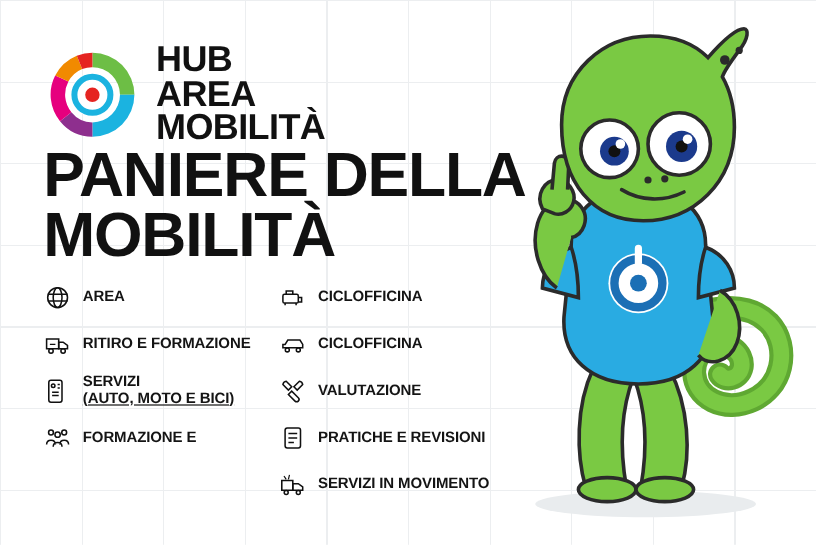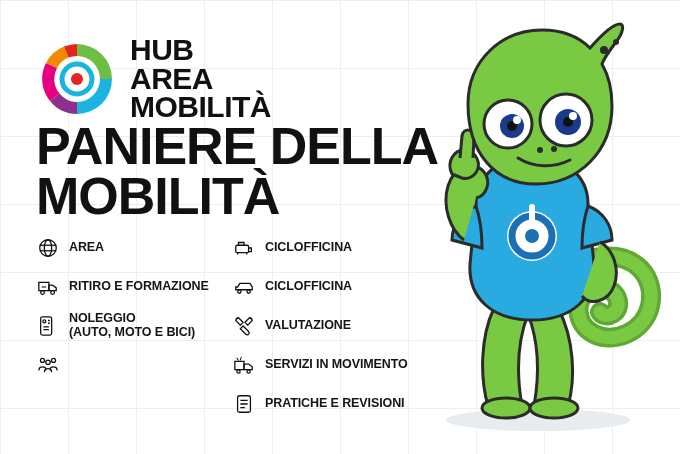--- a/index.html
+++ b/index.html
@@ -62,21 +62,21 @@
     display:flex; align-items:center; justify-content:center;
   }
   .svc-ico svg { display:block; }
   .svc-label {
     font-weight:bold;
     font-size:12.5px;
     line-height:1.1;
     color:#141414;
     letter-spacing:-0.1px;
   }
-  .svc-label .sub { display:block; }
+  .svc-label .sub { display:block;text-decoration:underline; }
   
   #mascot { position:absolute; left:398px; top:8px; width:270px; height:430px; }
   #mascot svg { display:block; }
 </style>
 </head>
 <body>
 
 <div id="page">
 
   <div id="logo-block">
@@ -143,35 +143,36 @@
 
       <div class="svc">
         <span class="svc-ico">
           <svg width="22" height="22" viewBox="0 0 24 24" fill="none" stroke="#111" stroke-width="1.4">
             <rect x="4" y="2" width="12" height="20" rx="2"></rect>
             <circle cx="8" cy="7" r="1.6"></circle>
             <path d="M12 6h2M12 9h2M7 13h6M7 16h6"></path>
           </svg>
         </span>
         <span class="svc-label">
-          <span>NOLEGGIO</span>
+          <span>SERVIZI</span>
           <span class="sub">(AUTO, MOTO E BICI)</span>
         </span>
       </div>
 
       <div class="svc">
         <span class="svc-ico">
           <svg width="22" height="22" viewBox="0 0 24 24" fill="none" stroke="#111" stroke-width="1.4">
             <circle cx="6" cy="7" r="2.2"></circle>
             <circle cx="18" cy="7" r="2.2"></circle>
             <circle cx="12" cy="9" r="2.4"></circle>
             <path d="M2 18c0-2.5 1.8-4 4-4s4 1.5 4 4M14 18c0-2.5 1.8-4 4-4s4 1.5 4 4M8 20c0-2.5 1.8-4 4-4s4 1.5 4 4"></path>
           </svg>
         </span>
         <span class="svc-label">
+          <span>FORMAZIONE E</span>
         </span>
       </div>
 
     </div>
 
     <div class="col">
 
       <div class="svc">
         <span class="svc-ico">
           <svg width="22" height="22" viewBox="0 0 24 24" fill="none" stroke="#111" stroke-width="1.4">
@@ -201,47 +202,47 @@
       <div class="svc">
         <span class="svc-ico">
           <svg width="22" height="22" viewBox="0 0 24 24" fill="none" stroke="#111" stroke-width="1.4">
             <path d="M6 3l5 5-3 3-5-5a3.5 3.5 0 013-3z"></path>
             <path d="M14 21l-6-6 3-3 6 6a2 2 0 01-3 3z"></path>
             <path d="M18 3l-5 5 3 3 5-5a3.5 3.5 0 00-3-3z"></path>
           </svg>
         </span>
         <span class="svc-label">
           <span>VALUTAZIONE</span>
+        </span>
+      </div>
+
+      <div class="svc">
+        <span class="svc-ico">
+          <svg width="22" height="22" viewBox="0 0 24 24" fill="none" stroke="#111" stroke-width="1.4">
+            <rect x="5" y="3" width="14" height="18" rx="2"></rect>
+            <path d="M8 8h8M8 12h8M8 16h5"></path>
+          </svg>
+        </span>
+        <span class="svc-label">
+          <span>PRATICHE E REVISIONI</span>
         </span>
       </div>
 
       <div class="svc">
         <span class="svc-ico">
           <svg width="22" height="22" viewBox="0 0 24 24" fill="none" stroke="#111" stroke-width="1.4">
             <path d="M2 8h10v9H2z"></path>
             <path d="M12 11h5l4 3v3h-9z"></path>
             <circle cx="6" cy="19" r="1.8"></circle>
             <circle cx="17" cy="19" r="1.8"></circle>
             <path d="M4 4l2 3M9 3l-1 4" stroke-width="1.1"></path>
           </svg>
         </span>
         <span class="svc-label">
           <span>SERVIZI IN MOVIMENTO</span>
-        </span>
-      </div>
-
-      <div class="svc">
-        <span class="svc-ico">
-          <svg width="22" height="22" viewBox="0 0 24 24" fill="none" stroke="#111" stroke-width="1.4">
-            <rect x="5" y="3" width="14" height="18" rx="2"></rect>
-            <path d="M8 8h8M8 12h8M8 16h5"></path>
-          </svg>
-        </span>
-        <span class="svc-label">
-          <span>PRATICHE E REVISIONI</span>
         </span>
       </div>
 
     </div>
   </div>
 
   <div id="mascot">
     <svg width="270" height="430" viewBox="0 0 270 430">
       <ellipse cx="140" cy="412" rx="92" ry="11" fill="#e9ecee"></ellipse>
 

